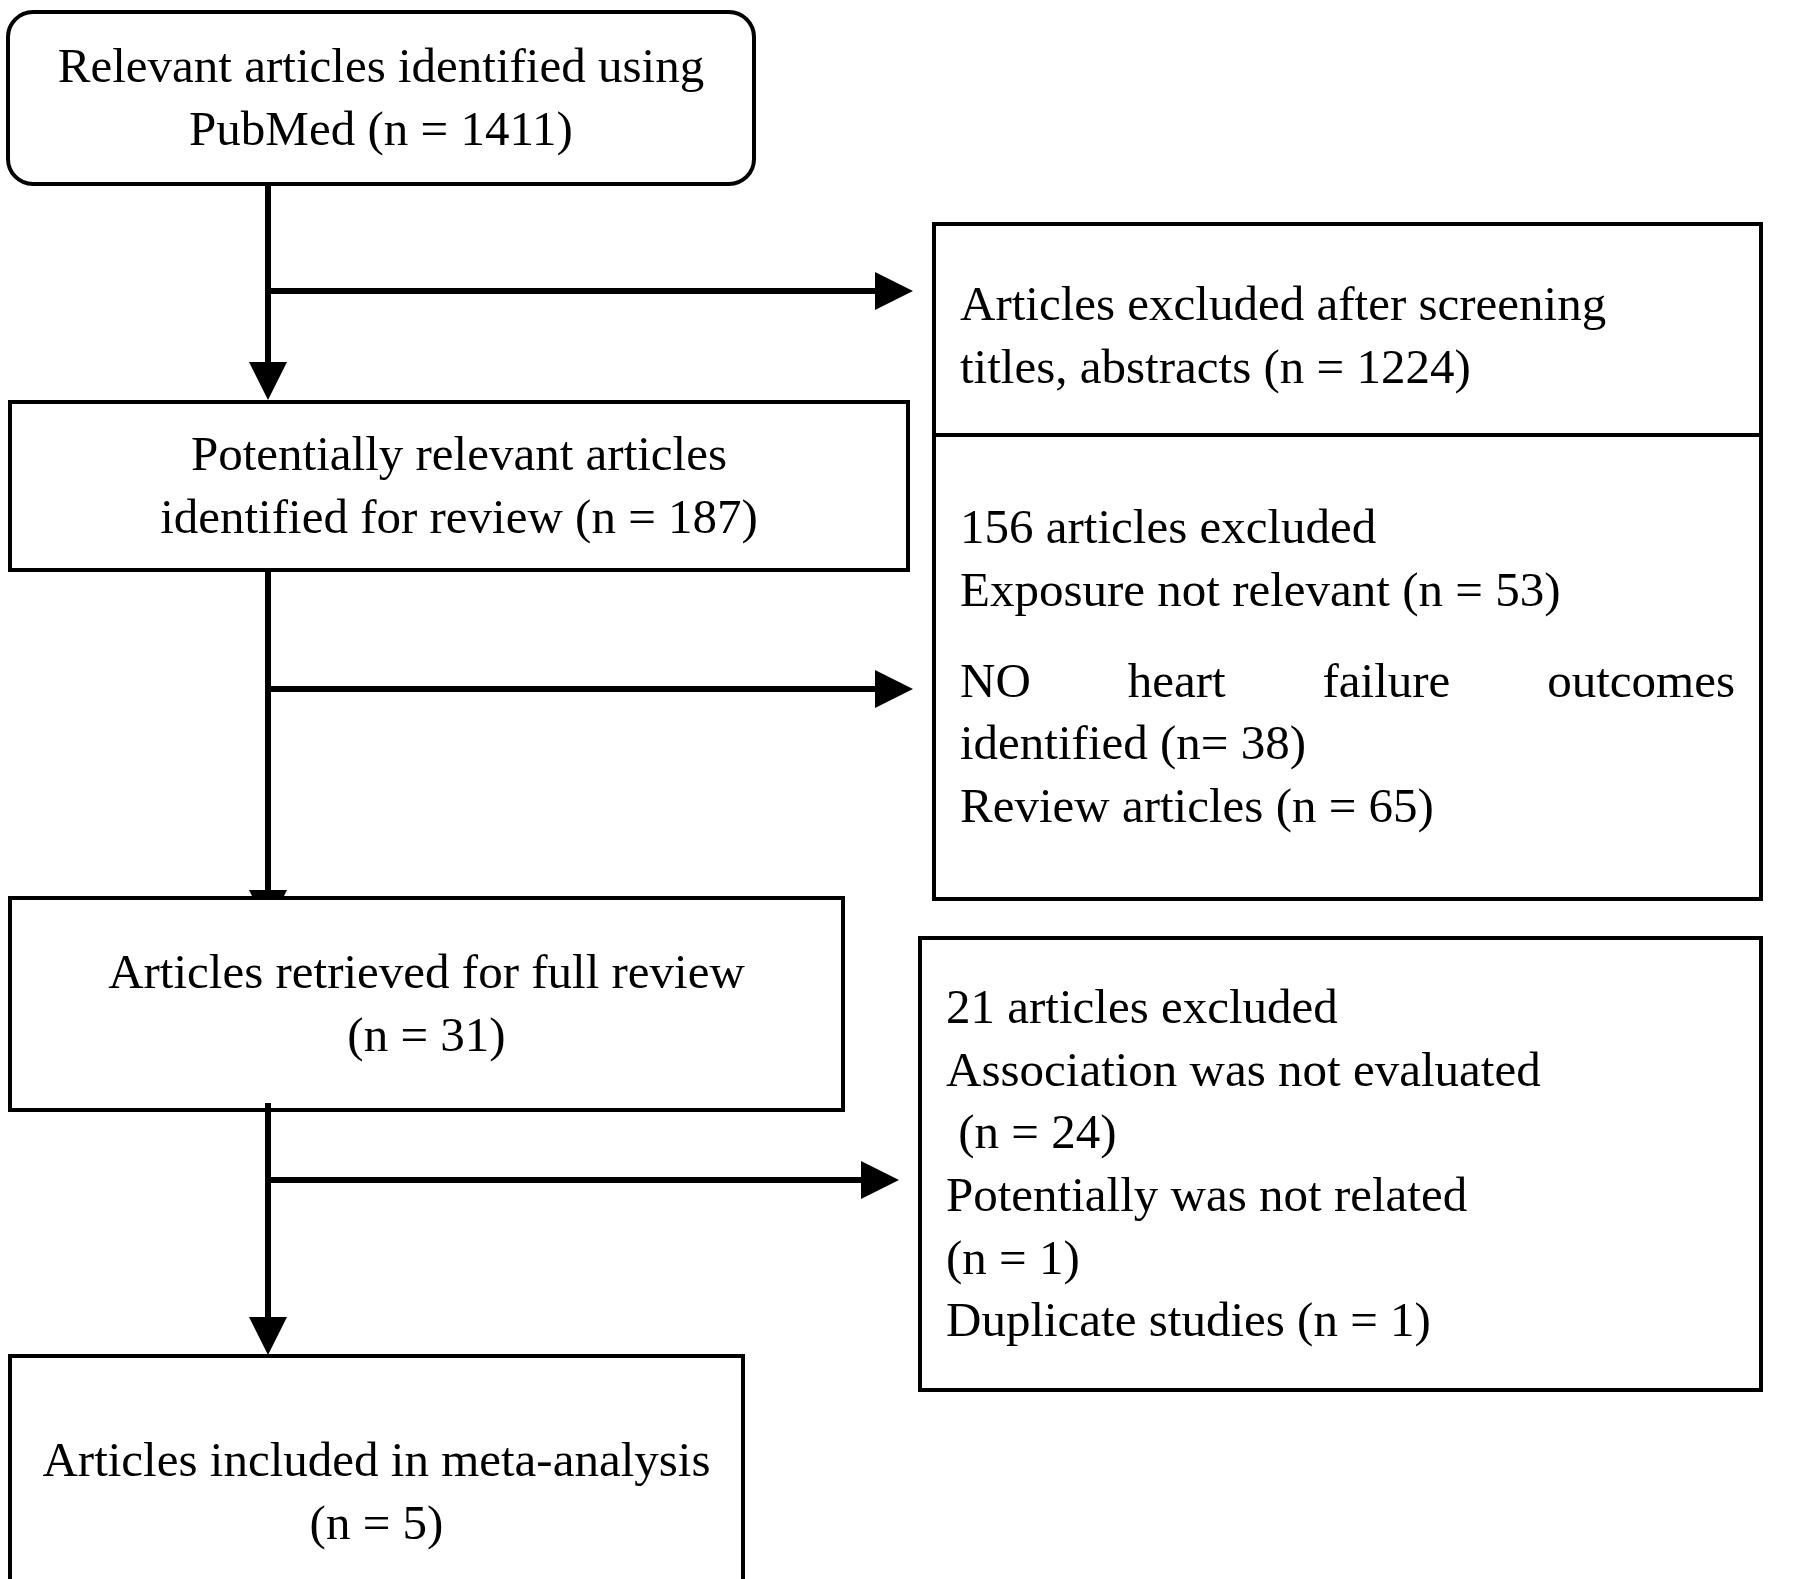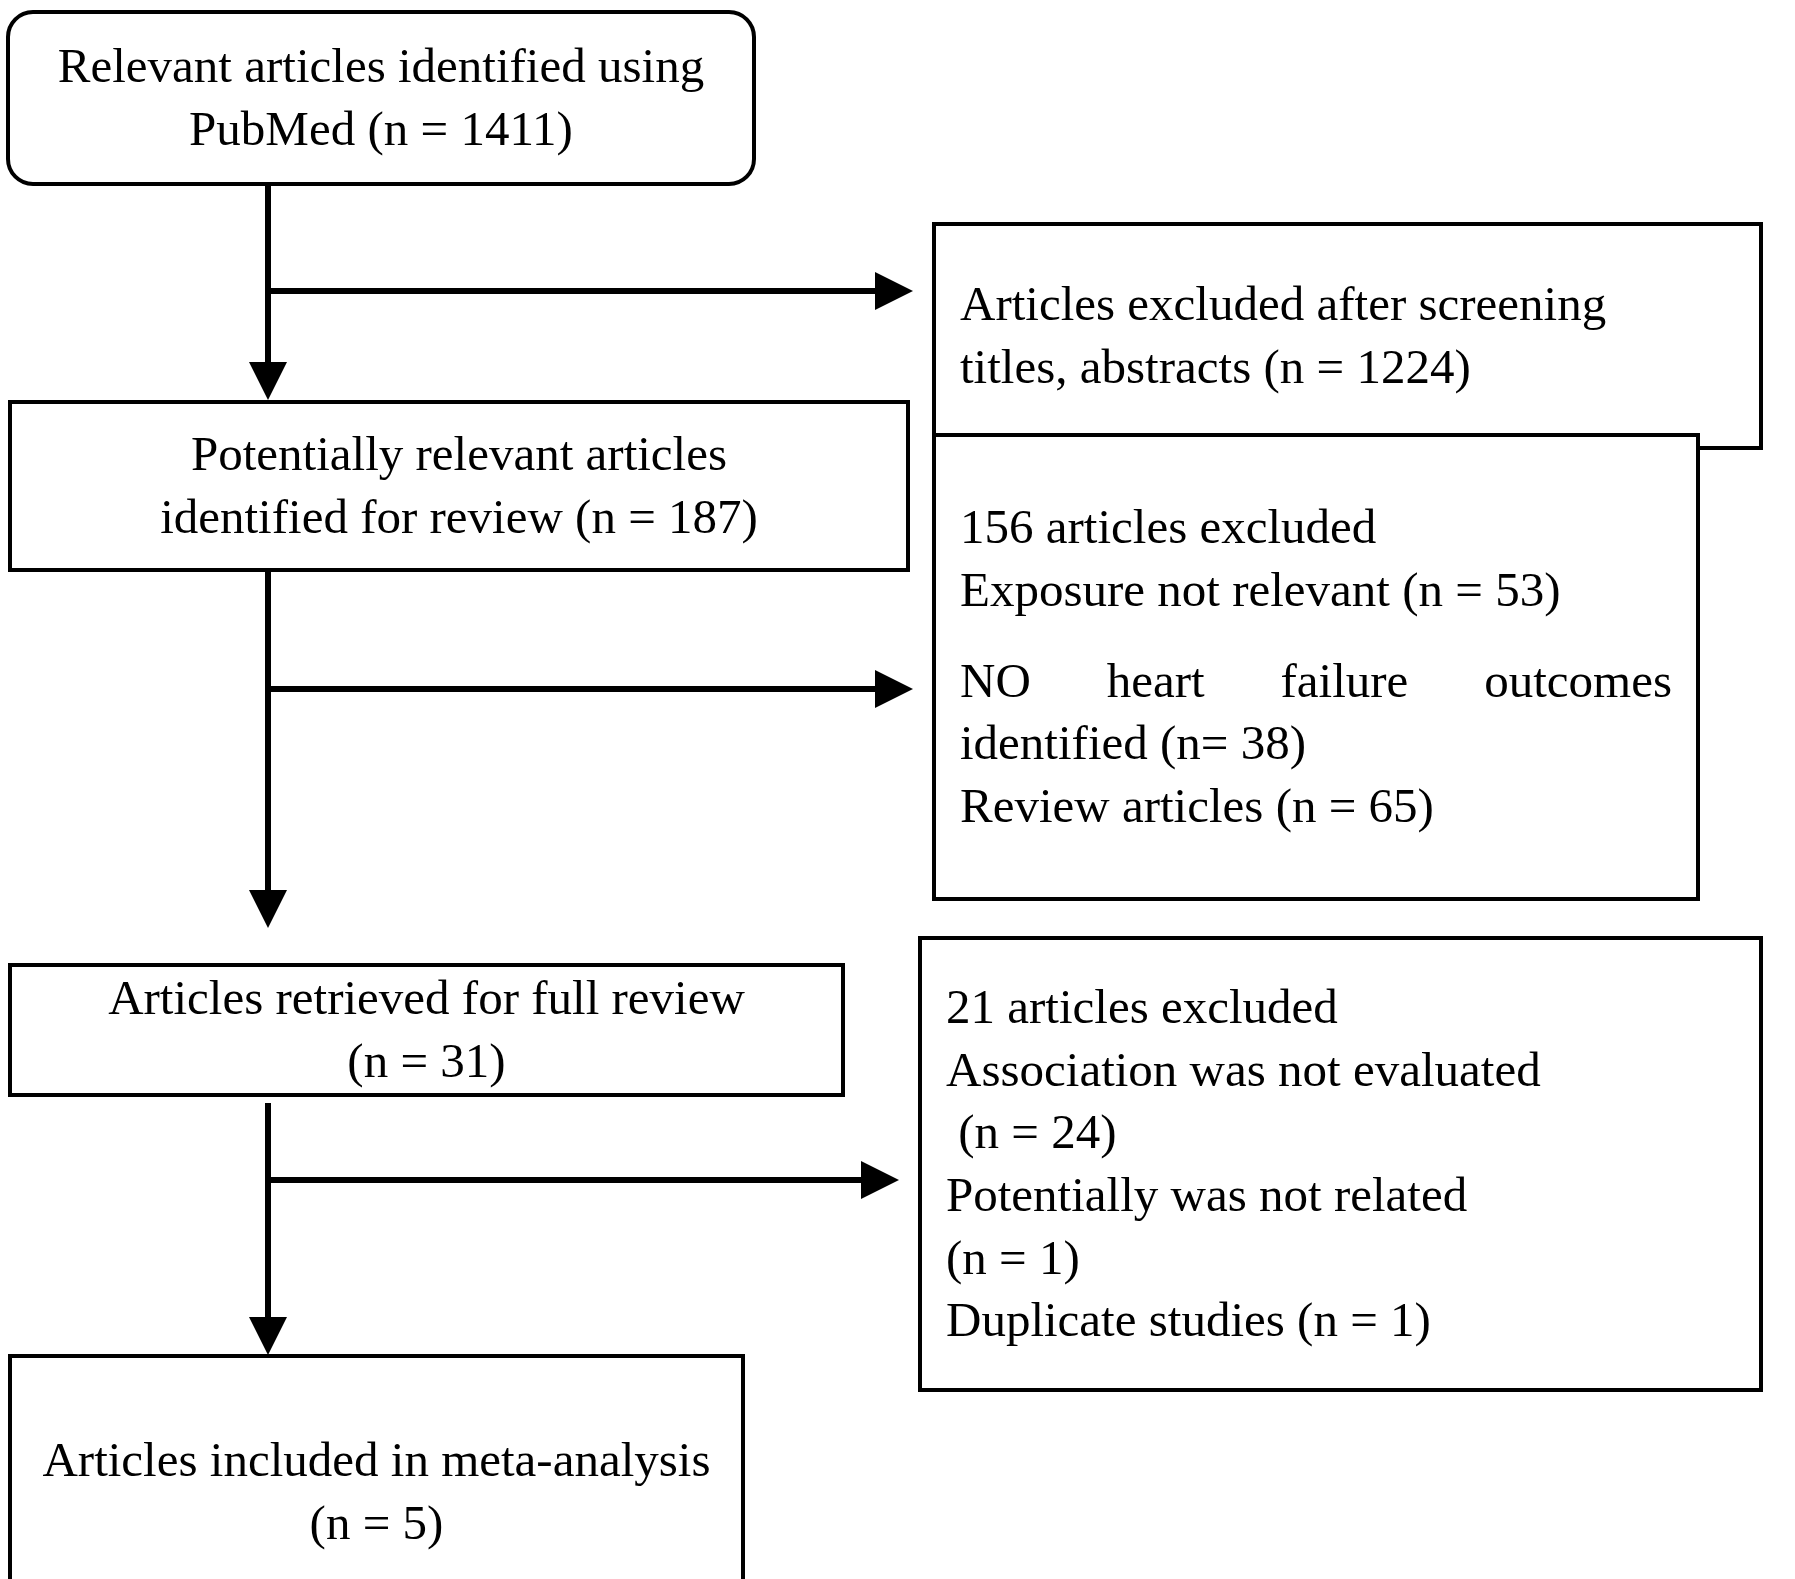--- a/index.html
+++ b/index.html
@@ -94,29 +94,29 @@
     <span class="line pad">Potentially relevant articles</span>
     <span class="line pad">identified for review (n = 187)</span>
   </div>
 
   <div class="vline" style="left:265px; top:572px; height:320px;"></div>
   <div class="arrow-down" style="left:249px; top:890px;"></div>
 
   <div class="hline" style="left:265px; top:686px; width:610px;"></div>
   <div class="arrow-right" style="left:875px; top:670px;"></div>
 
-  <div class="box left" style="left:932px; top:433px; width:768px; height:468px;">
+  <div class="box left" style="left:932px; top:433px; width:831px; height:468px;">
     <span class="line pad">156 articles excluded</span>
     <span class="line pad">Exposure not relevant (n = 53)</span>
     <span class="line pad just">NO heart failure outcomes</span>
     <span class="line pad">identified (n= 38)</span>
     <span class="line pad">Review articles (n = 65)</span>
   </div>
 
-  <div class="box center" style="left:8px; top:963px; width:837px; height:134px;">
+  <div class="box center" style="left:8px; top:896px; width:837px; height:216px;">
     <span class="line pad">Articles retrieved for full review</span>
     <span class="line pad">(n = 31)</span>
   </div>
 
   <div class="vline" style="left:265px; top:1103px; height:216px;"></div>
   <div class="arrow-down" style="left:249px; top:1317px;"></div>
 
   <div class="hline" style="left:265px; top:1177px; width:596px;"></div>
   <div class="arrow-right" style="left:861px; top:1161px;"></div>
 

